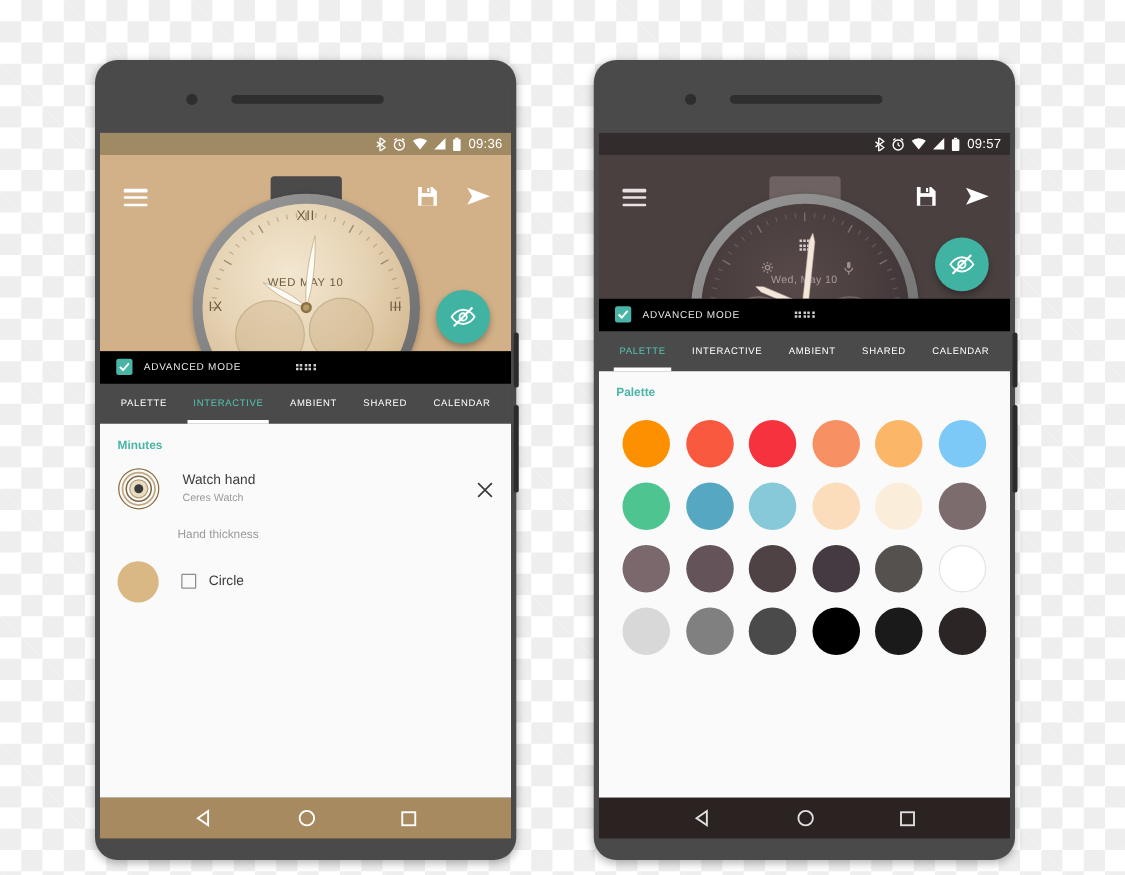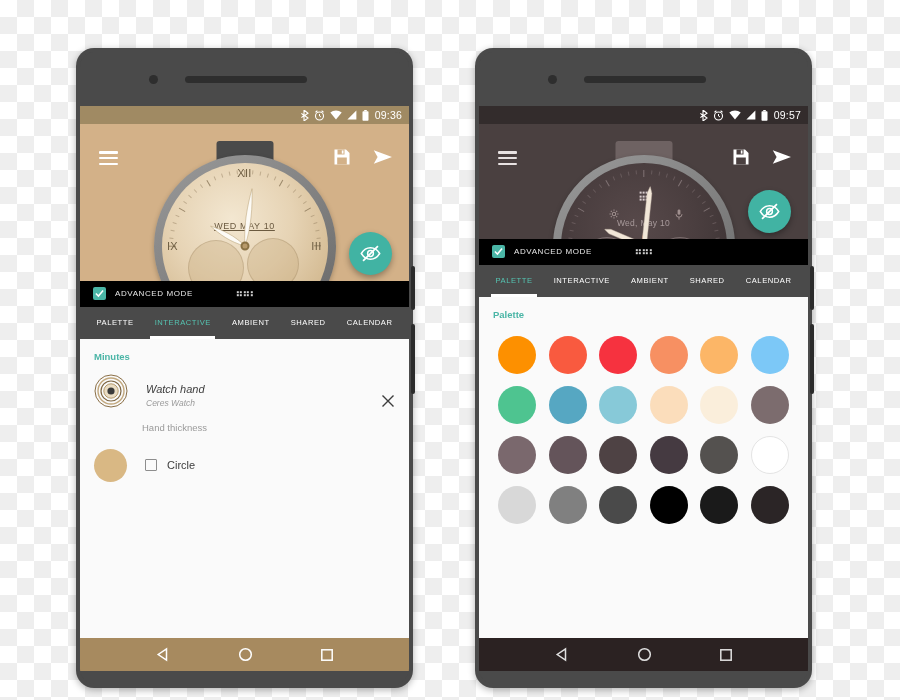--- a/index.html
+++ b/index.html
@@ -164,21 +164,21 @@
     letter-spacing: 0.4px;
     transform: translate(-50%,-50%);
   }
   .p1 .numeral { color: #6f5f44; }
 
   .dial-label {
     position: absolute; left: 50%; top: 50%;
     transform: translate(-50%,-50%);
     white-space: nowrap;
   }
-  .p1 .dial-label { font-size: 9px; color: #6b5a40; letter-spacing: 0.6px; text-decoration: underline; }
+  .p1 .dial-label { font-size: 9px; color: #6b5a40; letter-spacing: 0.6px; }
   .p2 .dial-label { font-size: 8.5px; color: #a89a9b; letter-spacing: 0.3px; }
 
   .subdial {
     position: absolute;
     border-radius: 50%;
     transform: translate(-50%,-50%);
     display: flex; flex-direction: column;
     align-items: center; justify-content: center;
   }
   .p1 .subdial { background: rgba(200,172,128,0.36); border: 1px solid rgba(150,125,88,0.30); }
@@ -273,23 +273,22 @@
     overflow: hidden;
     position: relative;
   }
   .panel-title {
     font-size: 9.5px; color: #4ab5a6; font-weight: bold;
     padding: 12px 0 0 14px;
   }
 
   
   .setrow {
-    display: flex; align-items: flex-end;
+    display: flex; align-items: center;
     padding: 12px 14px 0 14px;
-    font-style: italic;
   }
   .ringicon { width: 34px; height: 34px; flex: 0 0 34px; }
   .setrow-text { margin-left: 18px; flex: 1 1 auto; }
   .setrow-title { font-size: 11px; color: #3c3c3c; }
   .setrow-sub { font-size: 8.5px; color: #9a9a9a; margin-top: 3px; }
   .x-btn { width: 14px; height: 14px; margin-top: 3px; cursor: pointer; }
 
   .sliderblock { padding: 0 14px 0 62px; margin-top: 14px; }
   .slider-label { font-size: 9.5px; color: #9a9a9a; }
   .slider-row { display: flex; align-items: center; margin-top: 9px; }

